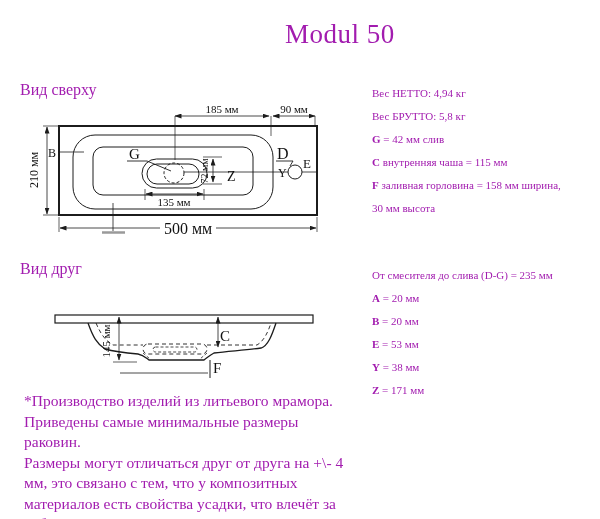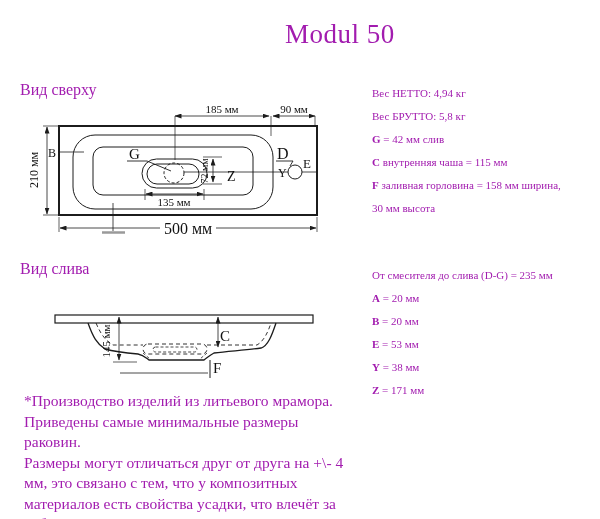--- a/index.html
+++ b/index.html
@@ -18,21 +18,21 @@
   .footnote{position:absolute;left:24px;top:391px;width:330px;font-size:15.5px;line-height:20.5px;}
   svg text{font-family:"Liberation Serif", serif;fill:#111;}
 </style>
 </head>
 <body>
 
 <div class="page">
 
   <h1 class="title">Modul 50</h1>
   <div class="heading h-top">Вид сверху</div>
-  <div class="heading h-side">Вид слива</div>
+  <div class="heading h-side">Вид друг</div>
 
   <svg class="drawing" width="600" height="519" viewBox="0 0 600 519">
     <defs>
       <marker id="arr" viewBox="0 0 7 5" markerWidth="7" markerHeight="5" refX="6.5" refY="2.5" orient="auto-start-reverse" markerUnits="userSpaceOnUse">
         <path d="M0,0 L7,2.5 L0,5 Z" fill="#1c1c1c"></path>
       </marker>
     </defs>
 
     <g stroke="#1c1c1c" fill="none" stroke-width="1">
 

